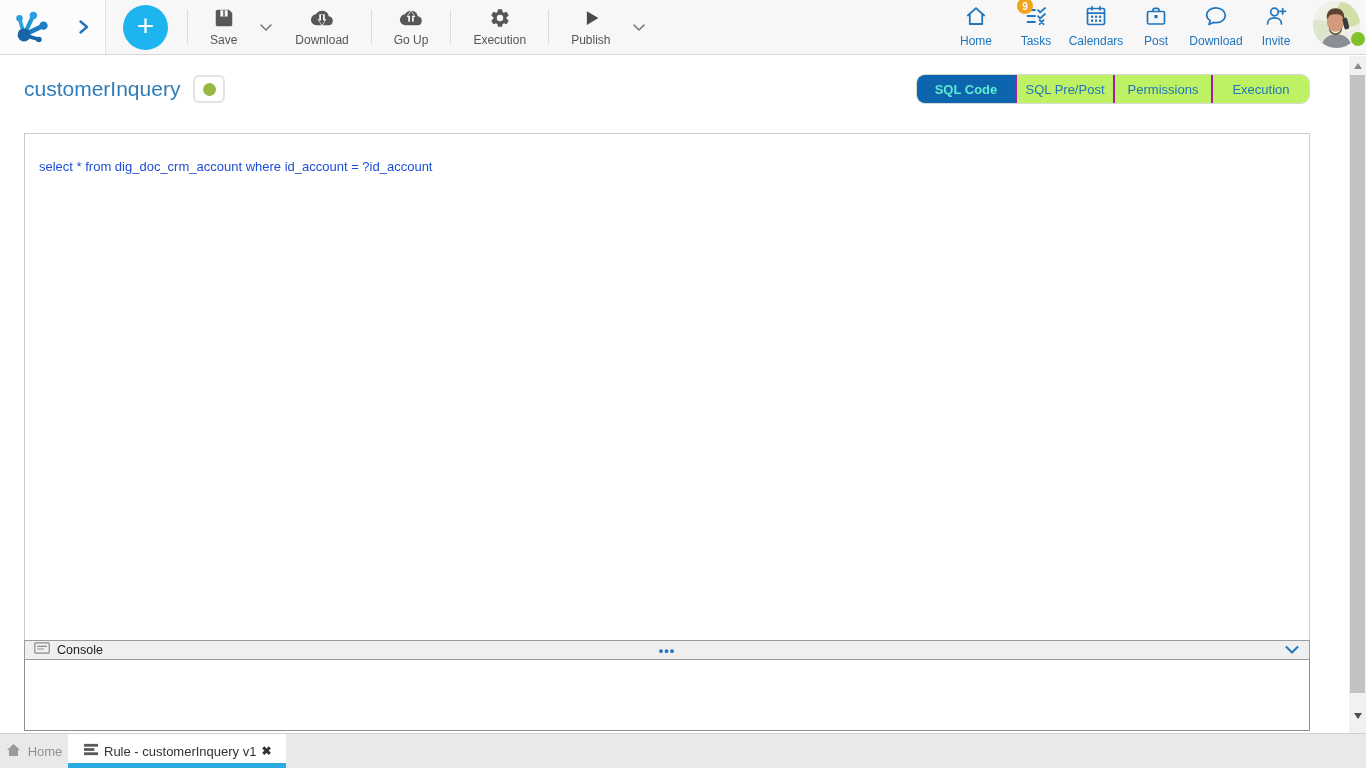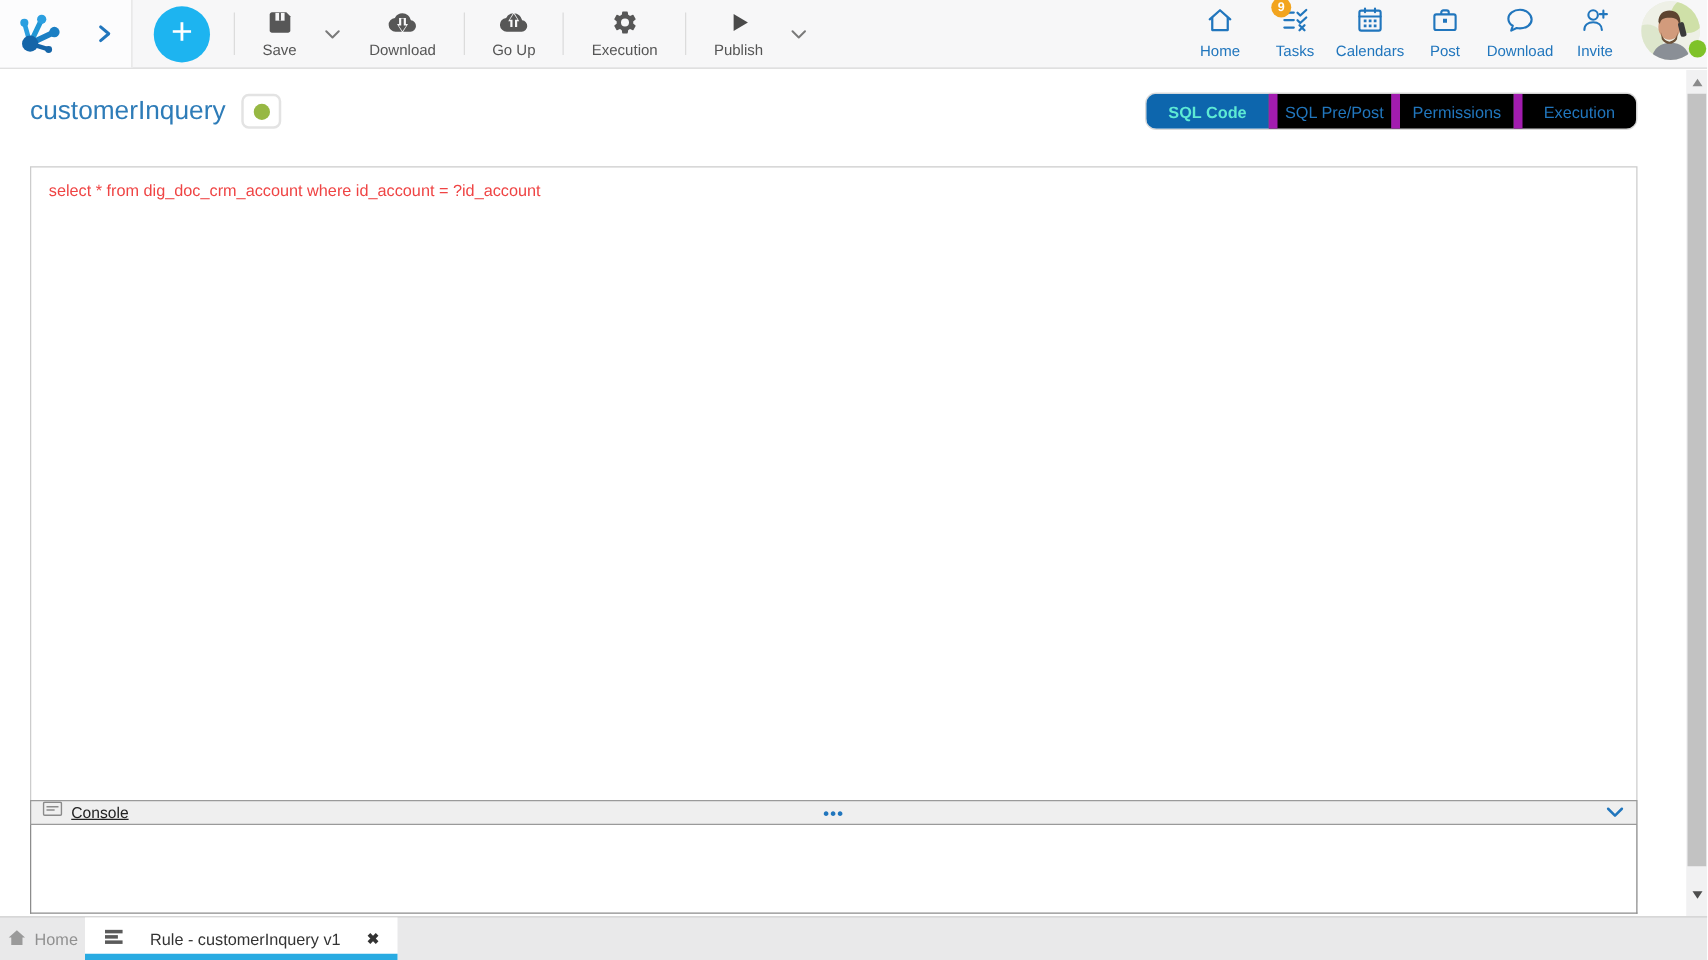--- a/index.html
+++ b/index.html
@@ -35,33 +35,33 @@
 
   
   .page-title-row{position:absolute;top:73px;left:24px;right:56px;height:32px;display:flex;align-items:center;}
   .page-title{font-size:21px;color:#2e7cb8;font-weight:400;margin:0;}
   .status-badge{margin-left:13px;width:32px;height:28px;border:2px solid #e3e3e3;border-radius:6px;
     background:#fff;display:flex;align-items:center;justify-content:center;cursor:pointer;box-sizing:border-box;padding:0;}
   .status-dot{width:13px;height:13px;border-radius:50%;background:#97b843;}
   .tab-group{margin-left:auto;display:flex;border:1px solid #d9d9d9;border-radius:9px;overflow:hidden;
     height:28px;background:#f6f6f7;}
   .tab{width:98px;display:flex;align-items:center;justify-content:center;font-size:13px;color:#2176bd;
-    background:#000000;border:none;border-left:7px solid #a21caf;font-family:inherit;cursor:pointer;padding:0;}
+    background:#bef264;border:none;border-left:2px solid #a21caf;font-family:inherit;cursor:pointer;padding:0;}
   .tab:first-child{border-left:none;}
   .tab.active{background:#0d66ad;color:#5eead4;font-weight:bold;}
 
   
   .sql-editor{position:absolute;left:24px;right:56px;top:133px;height:589px;border:1px solid #ccc;
-    background:#fff;box-sizing:border-box;padding:11px 14px;font-size:13px;color:#ef4444;
+    background:#fff;box-sizing:border-box;padding:25px 14px;font-size:13px;color:#1d4ed8;
     font-family:"Liberation Sans",sans-serif;white-space:pre-wrap;cursor:text;}
 
   
   .console-bar{position:absolute;left:24px;right:56px;top:640px;height:20px;background:#efefef;
     border:1px solid #9a9a9a;box-sizing:border-box;display:flex;align-items:center;padding:0 9px;cursor:pointer;}
-  .console-label{font-size:12.5px;color:#222;margin-left:7px;text-decoration:underline;}
+  .console-label{font-size:12.5px;color:#222;margin-left:7px;}
   .console-dots{position:absolute;left:50%;transform:translateX(-50%);color:#2176bd;font-size:13px;
     font-weight:bold;letter-spacing:1px;background:none;border:none;cursor:pointer;line-height:1;padding:0 4px;}
   .console-chevron{margin-left:auto;background:none;border:none;padding:0;display:flex;align-items:center;cursor:pointer;}
   .console-content{position:absolute;left:24px;right:56px;top:660px;height:71px;background:#fff;
     border:1px solid #8c8c8c;border-top:none;box-sizing:border-box;}
 
   
   .scrollbar{position:absolute;top:56px;right:0;width:17px;height:677px;background:#f1f1f2;}
   .sb-up,.sb-down{position:absolute;left:0;width:17px;height:16px;display:flex;align-items:center;
     justify-content:center;background:none;border:none;padding:0;cursor:pointer;}
@@ -69,21 +69,21 @@
   .sb-down{bottom:9px;}
   .tri-up{width:0;height:0;border-left:4px solid transparent;border-right:4px solid transparent;border-bottom:6px solid #8b8b8b;}
   .tri-down{width:0;height:0;border-left:4px solid transparent;border-right:4px solid transparent;border-top:6px solid #4d4d4d;}
   .sb-thumb{position:absolute;top:19px;left:1px;width:15px;height:618px;background:#c2c2c2;cursor:pointer;}
 
   
   .bottom-bar{position:absolute;left:0;bottom:0;width:1366px;height:35px;background:#e9e9ea;
     border-top:1px solid #cfcfcf;display:flex;box-sizing:border-box;}
   .btab-home{width:68px;display:flex;align-items:center;justify-content:center;gap:7px;color:#909090;
     font-size:13px;background:none;border:none;font-family:inherit;cursor:pointer;padding:0;}
-  .btab-active{position:relative;background:#fff;display:flex;align-items:center;gap:21px;
+  .btab-active{position:relative;background:#fff;display:flex;align-items:center;gap:5px;
     padding:0 14px 0 16px;font-size:13px;color:#333;border:none;font-family:inherit;cursor:pointer;}
   .btab-underline{position:absolute;left:0;bottom:0;width:100%;height:5px;background:#29abe2;}
   .btab-close{font-size:12px;font-weight:bold;color:#333;line-height:1;}
 </style>
 </head>
 <body>
 
 <div id="app">
 
   <header class="topbar">

